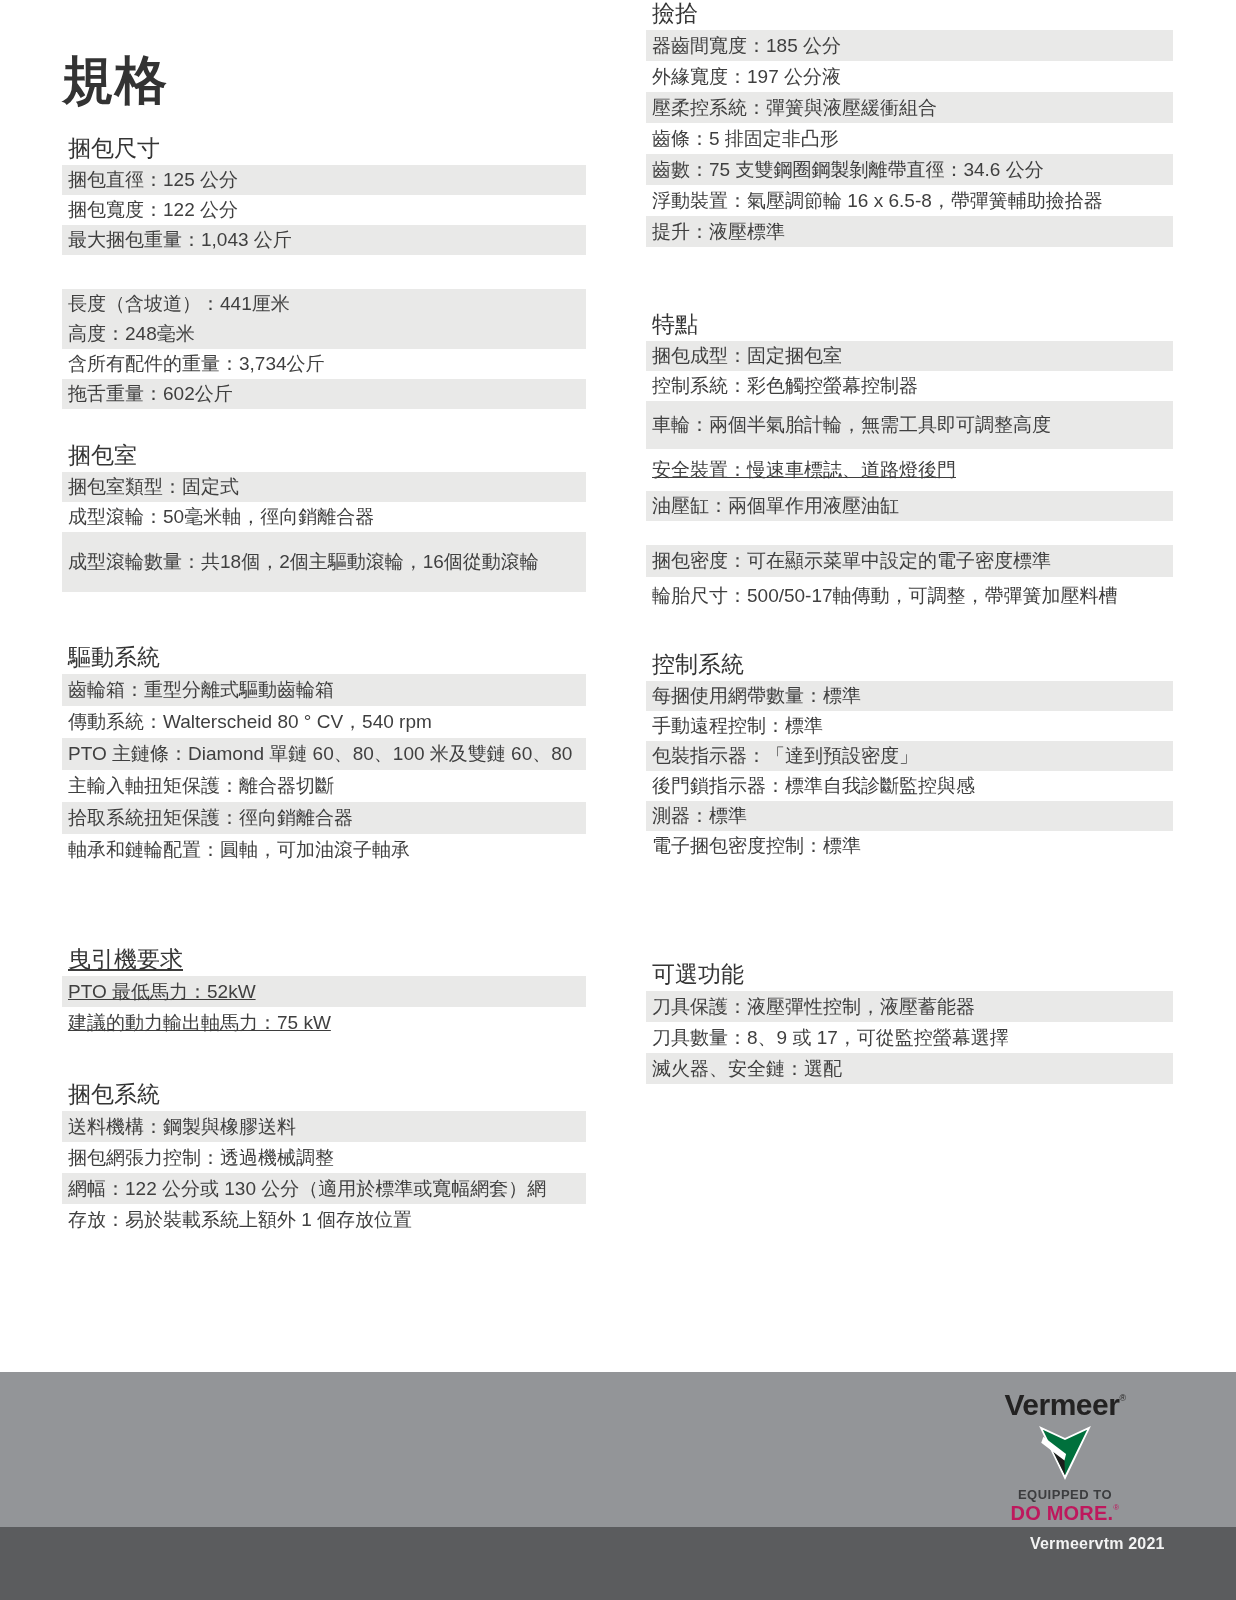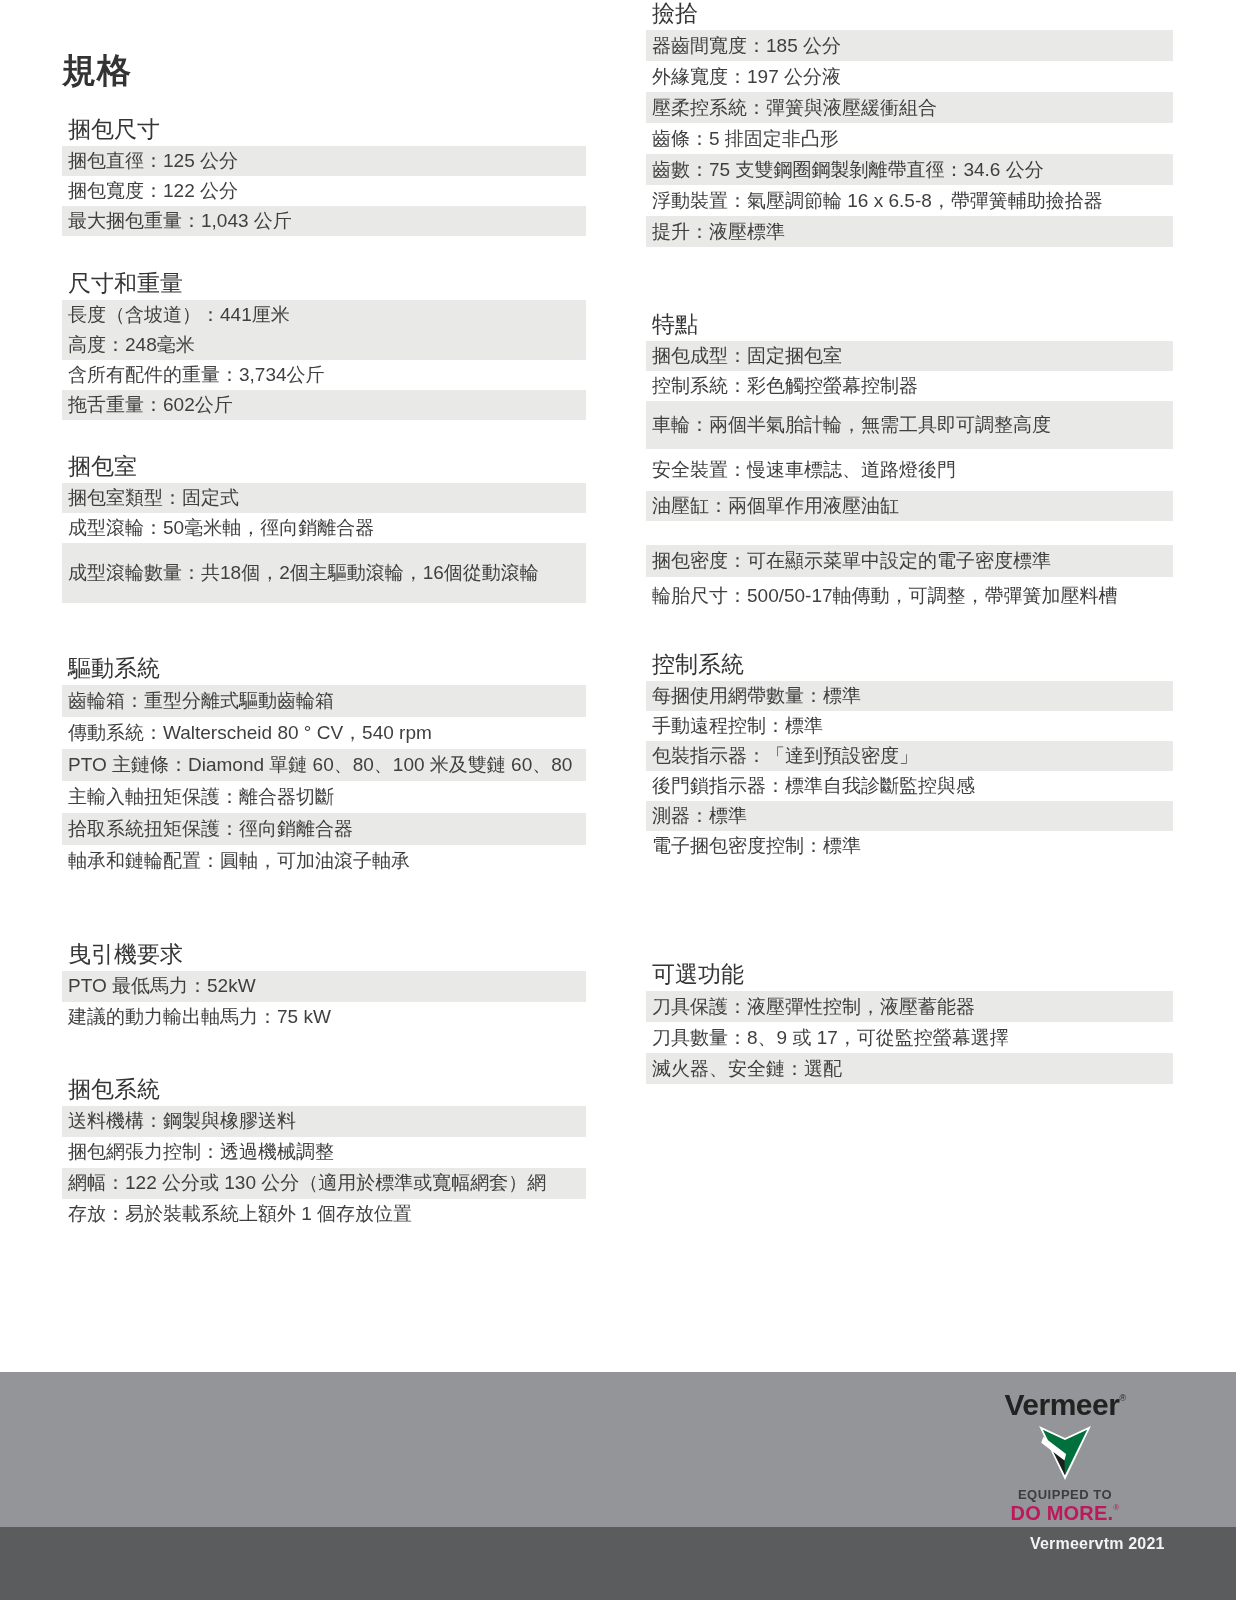--- a/index.html
+++ b/index.html
@@ -7,44 +7,44 @@
     width:1236px;height:1600px;background:#ffffff;
     font-family:"Liberation Sans","DejaVu Sans",sans-serif;
     color:#3d3d3d;position:relative;overflow:hidden;
   }
   .page{position:relative;width:1236px;height:1600px;}
   .content{position:absolute;top:0;left:0;width:1236px;height:1372px;}
   .col{position:absolute;top:0;}
   .col-left{left:62px;width:524px;padding-top:52px;}
   .col-right{left:646px;width:527px;}
   h1.page-title{
-    margin:0;font-size:34px;line-height:1.08;font-weight:600;
+    margin:0;font-size:52px;line-height:1.08;font-weight:600;
     color:#333333;letter-spacing:1px;
   }
   .sec-title{
     margin:0;font-size:23px;line-height:26px;font-weight:500;color:#353535;
     padding-left:6px;
   }
   .rows{margin-top:4px;}
   .row{
     display:flex;align-items:center;
     font-size:19px;color:#3f3f3f;padding-left:6px;
     white-space:nowrap;height:30px;
   }
   .sh{background:#e9e9e8;}
   .r31{height:31px;}
   .r32{height:32px;}
   .r38{height:38px;}
-  .r42{height:42px;}
+  .r42{height:42px;text-decoration:underline;}
   .r48{height:48px;}
   .r50{height:60px;}
   .mt24{margin-top:24px;}
   
   .mtL0{margin-top:27px;} .mtL1{margin-top:34px;} .mtL2{margin-top:33px;}
-  .mtL3{margin-top:52px;} .mtL4{margin-top:64px;} .mtL5{margin-top:43px;}
+  .mtL3{margin-top:52px;} .mtL4{margin-top:80px;text-decoration:underline;} .mtL5{margin-top:43px;}
   .mtR0{} .mtR1{margin-top:64px;} .mtR2{margin-top:36px;}
   .mtR3{margin-top:100px;}
   
   .footer-light{
     position:absolute;left:0;top:1372px;width:1236px;height:155px;
     background:#939598;
   }
   .footer-dark{
     position:absolute;left:0;top:1527px;width:1236px;height:73px;
     background:#5b5c5e;
@@ -85,21 +85,20 @@
       <section class="mtL0">
         <h2 class="sec-title">捆包尺寸</h2>
         <div class="rows">
           <div class="row sh">捆包直徑：125 公分</div>
           <div class="row">捆包寬度：122 公分</div>
           <div class="row sh">最大捆包重量：1,043 公斤</div>
         </div>
       </section>
 
       <section class="mtL1">
-        <h2 class="sec-title">尺寸和重量</h2>
         <div class="rows">
           <div class="row sh">長度（含坡道）：441厘米</div>
           <div class="row sh">高度：248毫米</div>
           <div class="row">含所有配件的重量：3,734公斤</div>
           <div class="row sh">拖舌重量：602公斤</div>
         </div>
       </section>
 
       <section class="mtL2">
         <h2 class="sec-title">捆包室</h2>

